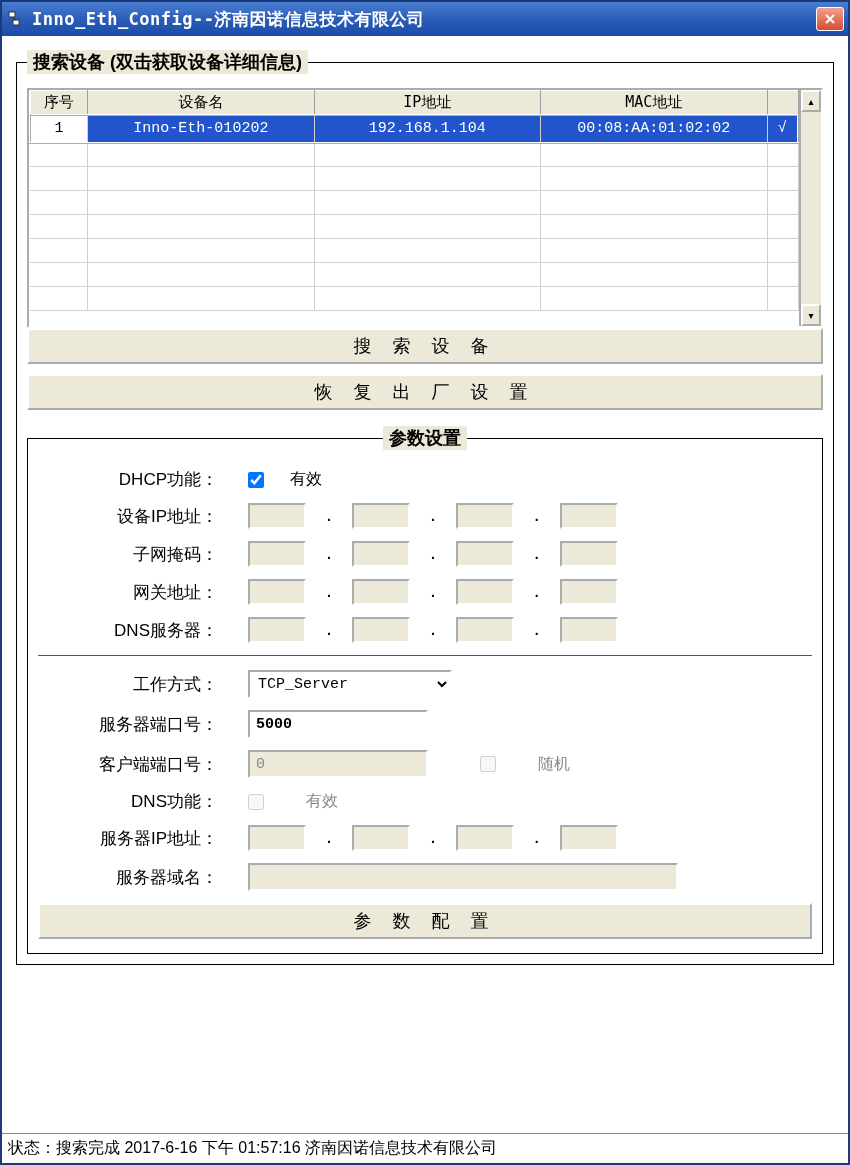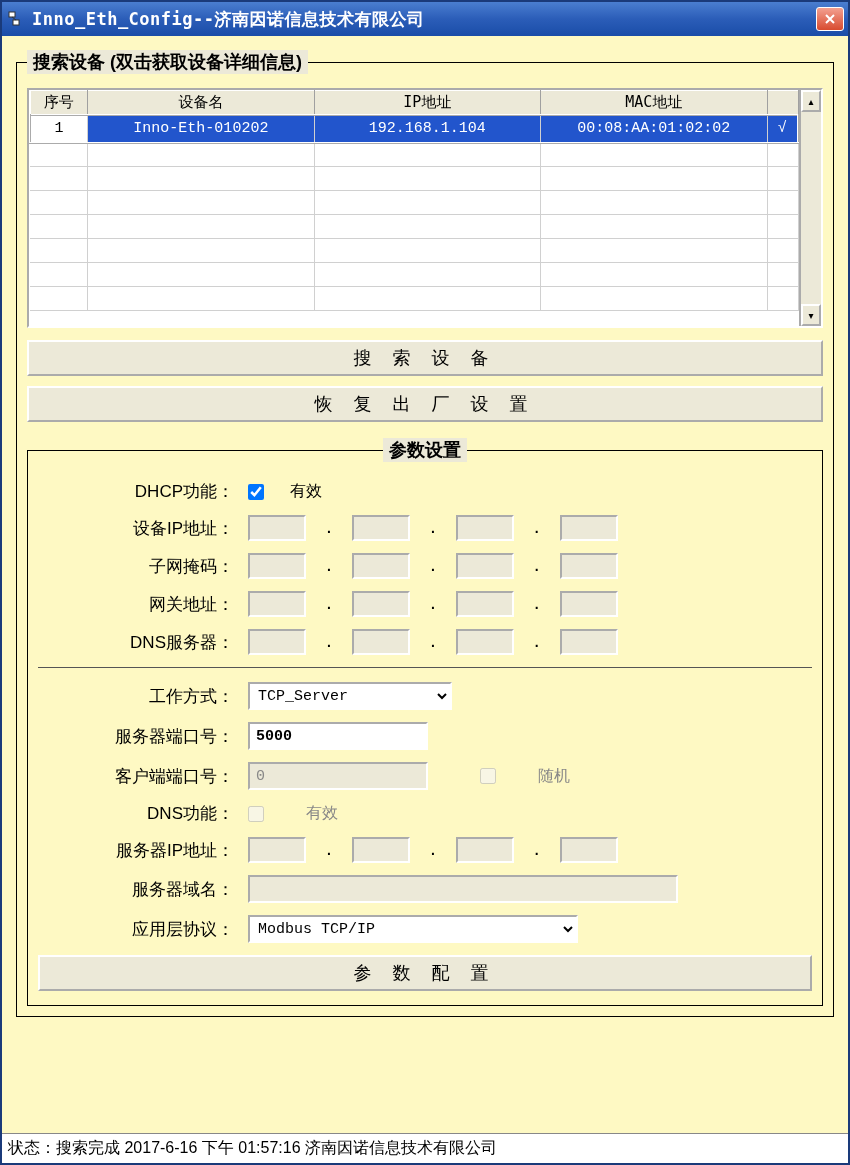--- a/index.html
+++ b/index.html
@@ -35,21 +35,21 @@
   background: linear-gradient(to bottom, #f3a090, #d84b2f);
   border: 1px solid #fff;
   border-radius: 3px;
   color: #fff;
   display: flex; align-items: center; justify-content: center;
   font-weight: bold;
   cursor: pointer;
 }
 .client {
   flex: 1;
-  background: #fef9c3;
+  background: #ffffff;
   padding: 14px 14px 0 14px;
   display: flex;
   flex-direction: column;
   overflow: hidden;
   align-items: flex-end;
 }
 fieldset.group {
   border: 1px solid #000;
   margin-bottom: 12px;
   padding: 14px 10px 10px 10px;
@@ -75,21 +75,20 @@
   background: #ece9d8;
   text-align: center;
   margin: 0 auto;
   font-family: "SimHei","Microsoft YaHei",sans-serif;
 }
 .table-wrap {
   border: 2px inset #fff;
   background: #fff;
   height: 240px;
   display: flex;
-  margin-bottom: 12px;
 }
 .table-main { flex: 1; overflow: hidden; }
 table.grid {
   width: 100%;
   border-collapse: collapse;
   table-layout: fixed;
 }
 table.grid col.c-seq { width: 56px; }
 table.grid col.c-name { width: 220px; }
 table.grid col.c-ip { width: 220px; }
@@ -143,21 +142,21 @@
   margin-bottom: 10px;
 }
 .form-row {
   display: flex;
   align-items: center;
   margin-bottom: 12px;
 }
 .form-row .lbl {
   width: 210px;
   text-align: right;
-  padding-right: 14px;
+  padding-right: 30px;
   font-size: 17px;
   font-family: "SimSun","Microsoft YaHei",sans-serif;
 }
 .form-row .ctrls {
   flex: 1;
   display: flex;
   align-items: center;
   gap: 20px;
 }
 .octet {
@@ -436,28 +435,20 @@
           </div>
         </div>
 
         <div class="form-row">
           <span class="lbl">服务器域名：</span>
           <div class="ctrls">
             <input class="wide-txt" disabled="" style="">
           </div>
         </div>
 
-        <div class="form-row">
-          <span class="lbl">应用层协议：</span>
-          <div class="ctrls">
-            <select class="sel" style="width:330px">
-              <option>Modbus TCP/IP</option>
-            </select>
-          </div>
-        </div>
 
         <button class="wide-btn" style="margin-bottom:0">参 数 配 置</button>
 
       </fieldset>
     </fieldset>
   </div>
 
   <div class="statusbar">状态：搜索完成    2017-6-16   下午 01:57:16 济南因诺信息技术有限公司</div>
 </div>
 

